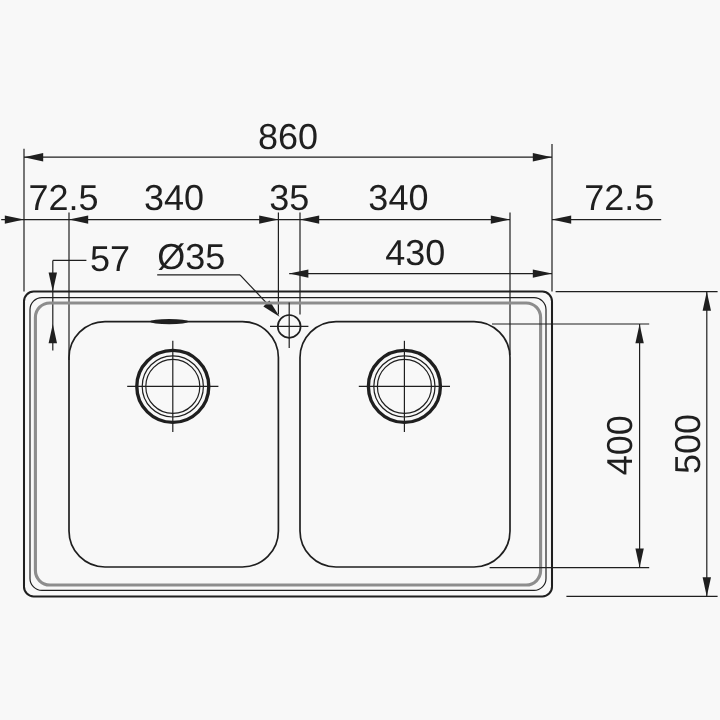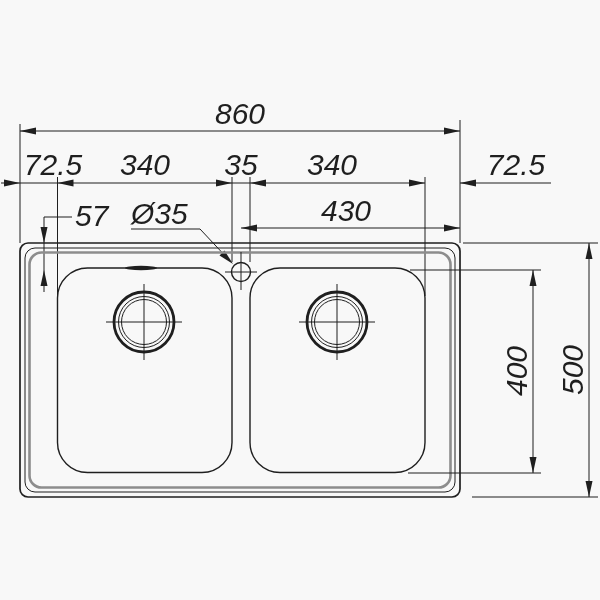--- a/index.html
+++ b/index.html
@@ -7,21 +7,21 @@
     --rim:#8d8d8d;
     --background:#f8f8f8;
   }
   html,body{margin:0;padding:0;}
   body{
     width:600px;height:600px;
     background:var(--background);
     font-family:"Liberation Sans", sans-serif;
     overflow:hidden;
   }
-  .canvas{width:492px;height:600px;position:relative;font-style:italic;}
+  .canvas{width:492px;height:600px;position:relative;}
   svg{display:block;}
   .thin   {stroke:var(--line);stroke-width:1;  fill:none;}
   .med    {stroke:var(--line);stroke-width:1.4;fill:none;}
   .thick  {stroke:var(--line);stroke-width:1.7;fill:none;}
   .rimline{stroke:var(--rim); stroke-width:2.6;fill:none;}
   .drain-outer{stroke:var(--line);stroke-width:2.8;fill:none;}
   .arrow  {fill:var(--line);stroke:none;}
   .dim-text{
     font-family:"Liberation Sans", sans-serif;
     font-size:30px;

